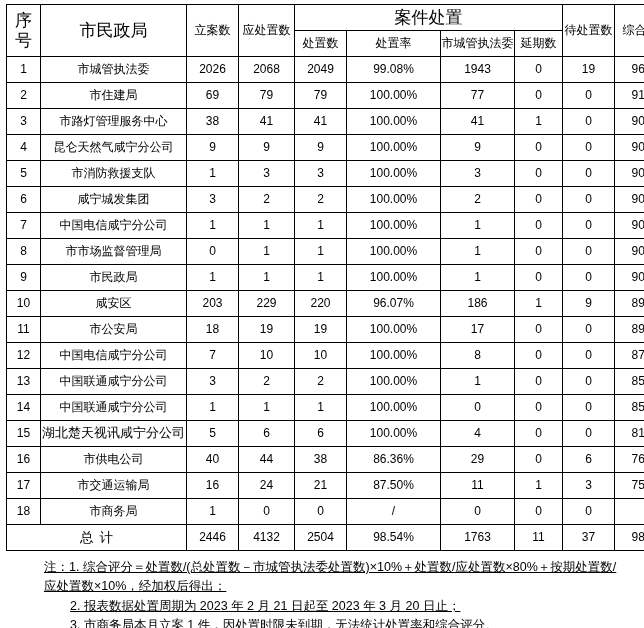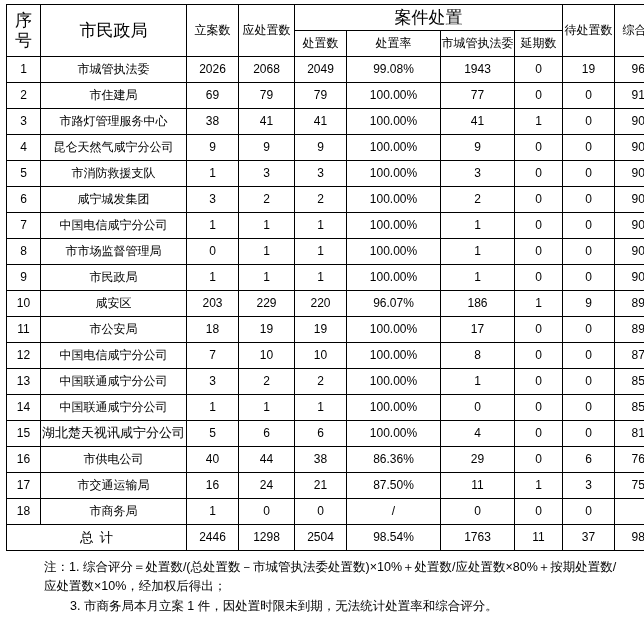--- a/index.html
+++ b/index.html
@@ -65,20 +65,21 @@
   .notes {
     margin-top: 7px;
     font-size: 12.5px;
     line-height: 1.55;
     padding-left: 38px;
     padding-right: 10px;
   }
   .note-item {
     display: block;
     text-indent: 0;
+    text-decoration: underline;
   }
   .note-first {
     text-indent: 0;
   }
   .hang {
     padding-left: 26px;
   }
 </style>
 </head>
 <body>
@@ -328,29 +329,30 @@
         <td class="num">0</td>
         <td class="num">/</td>
         <td class="num">0</td>
         <td class="num">0</td>
         <td class="num">0</td>
         <td class="num">/</td>
       </tr>
       <tr class="total-row">
         <td colspan="2" class="total-label">总计</td>
         <td class="num">2446</td>
-        <td class="num">1298</td>
+        <td class="num">4132</td>
         <td class="num">2504</td>
         <td class="num">98.54%</td>
         <td class="num">1763</td>
         <td class="num">11</td>
         <td class="num">37</td>
         <td class="num">98.01</td>
       </tr>
     </tbody>
   </table>
 
   <div class="notes">
     <span class="note-item note-first"><span>注：</span><span>1. 综合评分＝处置数/(总处置数－市城管执法委处置数)×10%＋处置数/应处置数×80%＋按期处置数/应处置数×10%，经加权后得出；</span></span>
+    <span class="note-item hang">2. 报表数据处置周期为 2023 年 2 月 21 日起至 2023 年 3 月 20 日止；</span>
     <span class="note-item hang">3. 市商务局本月立案 1 件，因处置时限未到期，无法统计处置率和综合评分。</span>
   </div>
 
 </div>
 
 </body></html>

